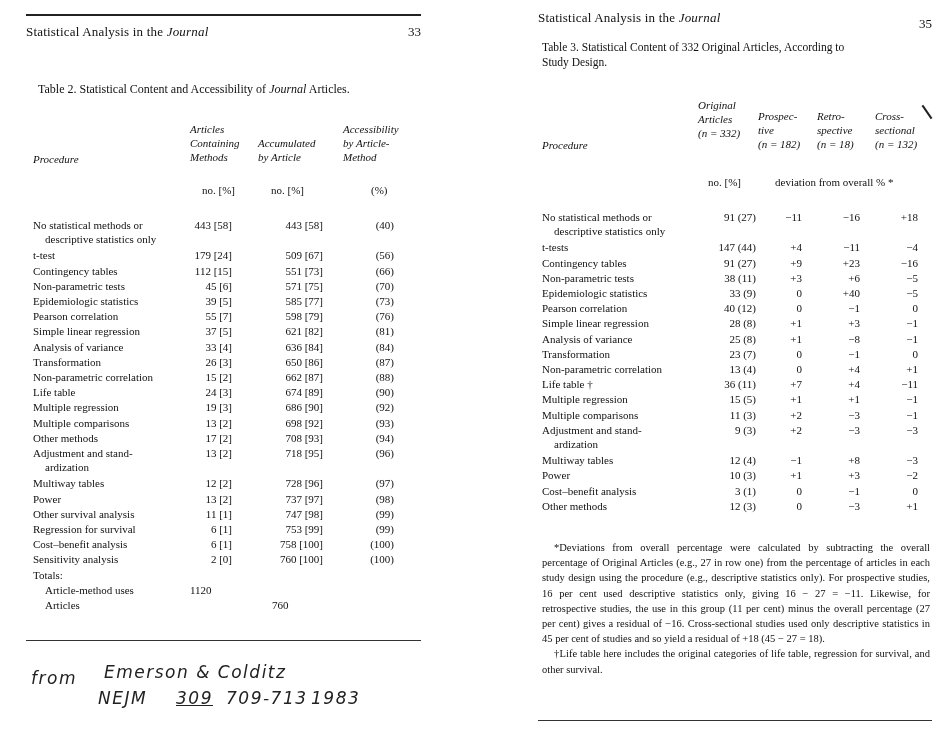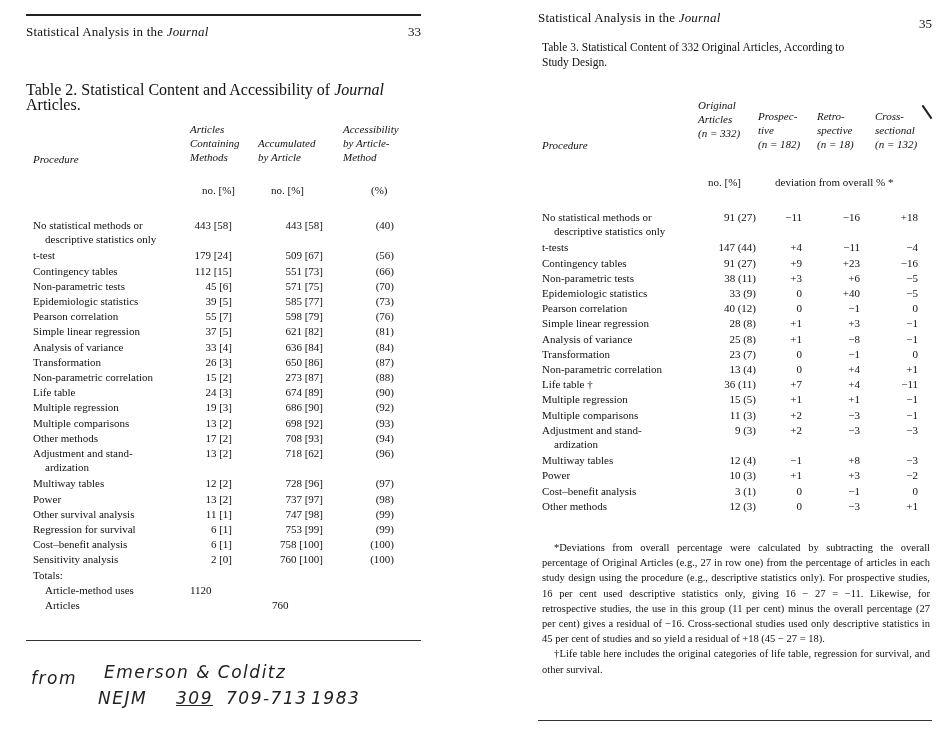--- a/index.html
+++ b/index.html
@@ -34,21 +34,21 @@
 </head>
 <body>
 
 <div class="page left-page">
   <div class="rule" style="left:0; top:14px; width:395px;"></div>
   <div class="running-head" style="left:0; top:24px;">
     <span>Statistical Analysis in the </span><i>Journal</i>
   </div>
   <div class="page-num" style="right:0; top:24px;">33</div>
 
-  <div class="caption" style="left:0; top:82px; font-size:16px;">
+  <div class="caption" style="left:12px; top:82px; font-size:12px;">
     <span>Table 2. Statistical Content and Accessibility of </span><i>Journal</i><span> Articles.</span>
   </div>
 
   <div class="hdr" style="left:7px; top:152px;">Procedure</div>
   <div class="hdr" style="left:164px; top:122px;">
     <div>Articles</div>
     <div>Containing</div>
     <div>Methods</div>
   </div>
   <div class="hdr" style="left:232px; top:136px;">
@@ -115,21 +115,21 @@
       </div>
       <div class="row" style="left: 0px; top: 354.8px; width: 100%;">
         <div class="proc" style="left: 7px; top: 0px;"><span>Transformation</span></div>
         <div class="cell r" style="right: 189px; top: 0px;">26 [3]</div>
         <div class="cell r" style="right: 98px; top: 0px;">650 [86]</div>
         <div class="cell r" style="right: 27px; top: 0px;">(87)</div>
       </div>
       <div class="row" style="left: 0px; top: 370px; width: 100%;">
         <div class="proc" style="left: 7px; top: 0px;"><span>Non-parametric correlation</span></div>
         <div class="cell r" style="right: 189px; top: 0px;">15 [2]</div>
-        <div class="cell r" style="right: 98px; top: 0px;">273 [87]</div>
+        <div class="cell r" style="right: 98px; top: 0px;">662 [87]</div>
         <div class="cell r" style="right: 27px; top: 0px;">(88)</div>
       </div>
       <div class="row" style="left: 0px; top: 385.2px; width: 100%;">
         <div class="proc" style="left: 7px; top: 0px;"><span>Life table</span></div>
         <div class="cell r" style="right: 189px; top: 0px;">24 [3]</div>
         <div class="cell r" style="right: 98px; top: 0px;">674 [89]</div>
         <div class="cell r" style="right: 27px; top: 0px;">(90)</div>
       </div>
       <div class="row" style="left: 0px; top: 400.4px; width: 100%;">
         <div class="proc" style="left: 7px; top: 0px;"><span>Multiple regression</span></div>
@@ -145,21 +145,21 @@
       </div>
       <div class="row" style="left: 0px; top: 430.8px; width: 100%;">
         <div class="proc" style="left: 7px; top: 0px;"><span>Other methods</span></div>
         <div class="cell r" style="right: 189px; top: 0px;">17 [2]</div>
         <div class="cell r" style="right: 98px; top: 0px;">708 [93]</div>
         <div class="cell r" style="right: 27px; top: 0px;">(94)</div>
       </div>
       <div class="row" style="left: 0px; top: 446px; width: 100%;">
         <div class="proc" style="left: 7px; top: 0px;"><span>Adjustment and stand-</span><span class="indent">ardization</span></div>
         <div class="cell r" style="right: 189px; top: 0px;">13 [2]</div>
-        <div class="cell r" style="right: 98px; top: 0px;">718 [62]</div>
+        <div class="cell r" style="right: 98px; top: 0px;">718 [95]</div>
         <div class="cell r" style="right: 27px; top: 0px;">(96)</div>
       </div>
       <div class="row" style="left: 0px; top: 476.4px; width: 100%;">
         <div class="proc" style="left: 7px; top: 0px;"><span>Multiway tables</span></div>
         <div class="cell r" style="right: 189px; top: 0px;">12 [2]</div>
         <div class="cell r" style="right: 98px; top: 0px;">728 [96]</div>
         <div class="cell r" style="right: 27px; top: 0px;">(97)</div>
       </div>
       <div class="row" style="left: 0px; top: 491.6px; width: 100%;">
         <div class="proc" style="left: 7px; top: 0px;"><span>Power</span></div>

